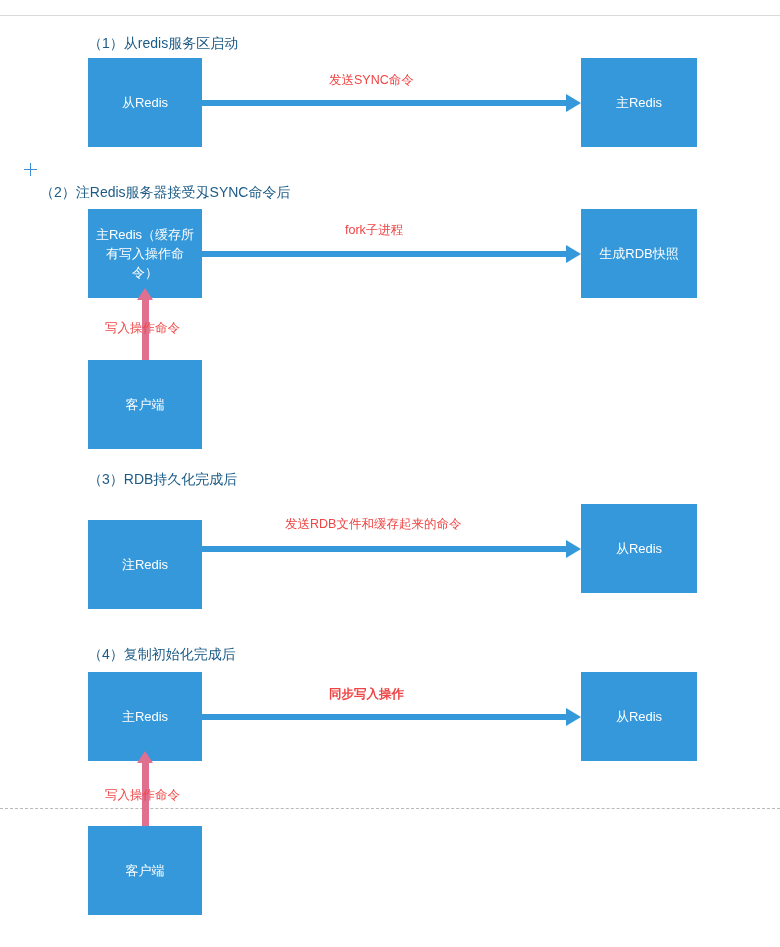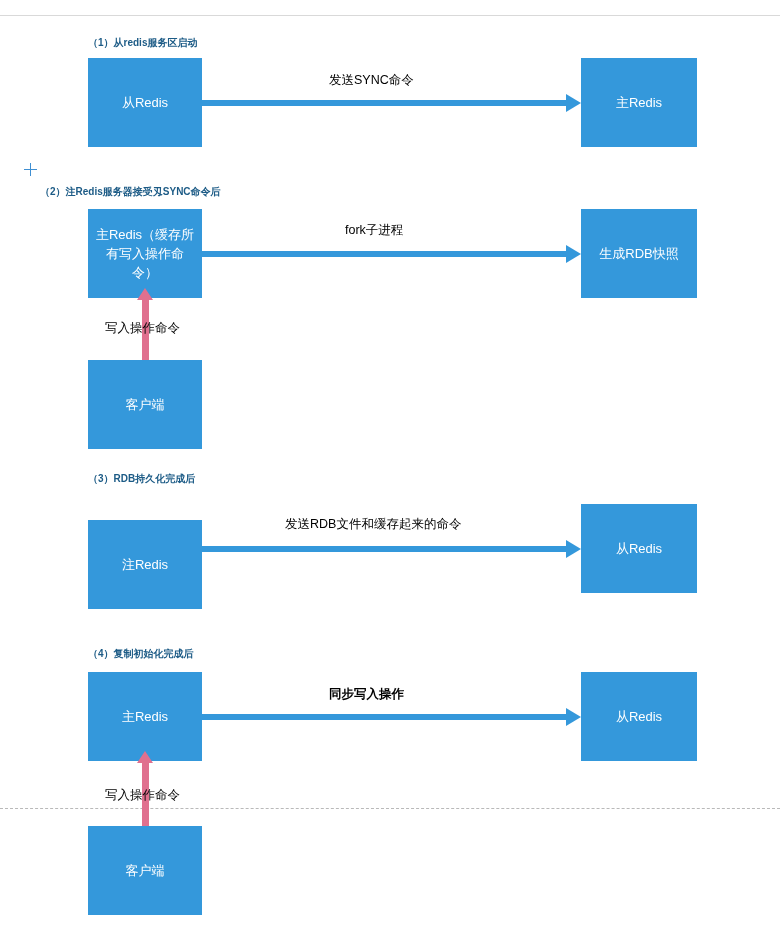--- a/index.html
+++ b/index.html
@@ -49,24 +49,23 @@
   .crosshair::before {
     left: 6px; top: 0; width: 1px; height: 13px;
   }
   .crosshair::after {
     top: 6px; left: 0; height: 1px; width: 13px;
   }
   
   .section-title {
     position: absolute;
     color: #1c5b86;
-    font-size: 10px;
+    font-size: 14px;
     line-height: 18px;
     white-space: nowrap;
-    font-weight: bold;
   }
   
   .node-box {
     position: absolute;
     background: #3498db;
     color: #ffffff;
     display: flex;
     align-items: center;
     justify-content: center;
     text-align: center;
@@ -120,21 +119,21 @@
     left: 0;
     width: 0;
     height: 0;
     border-left: 8px solid transparent;
     border-right: 8px solid transparent;
     border-bottom: 12px solid #e0708f;
   }
   
   .edge-label {
     position: absolute;
-    color: #000000;
+    color: #ef4444;
     font-size: 12.5px;
     line-height: 16px;
     white-space: nowrap;
   }
 </style>
 </head>
 <body>
 
 <div id="canvas">
 

